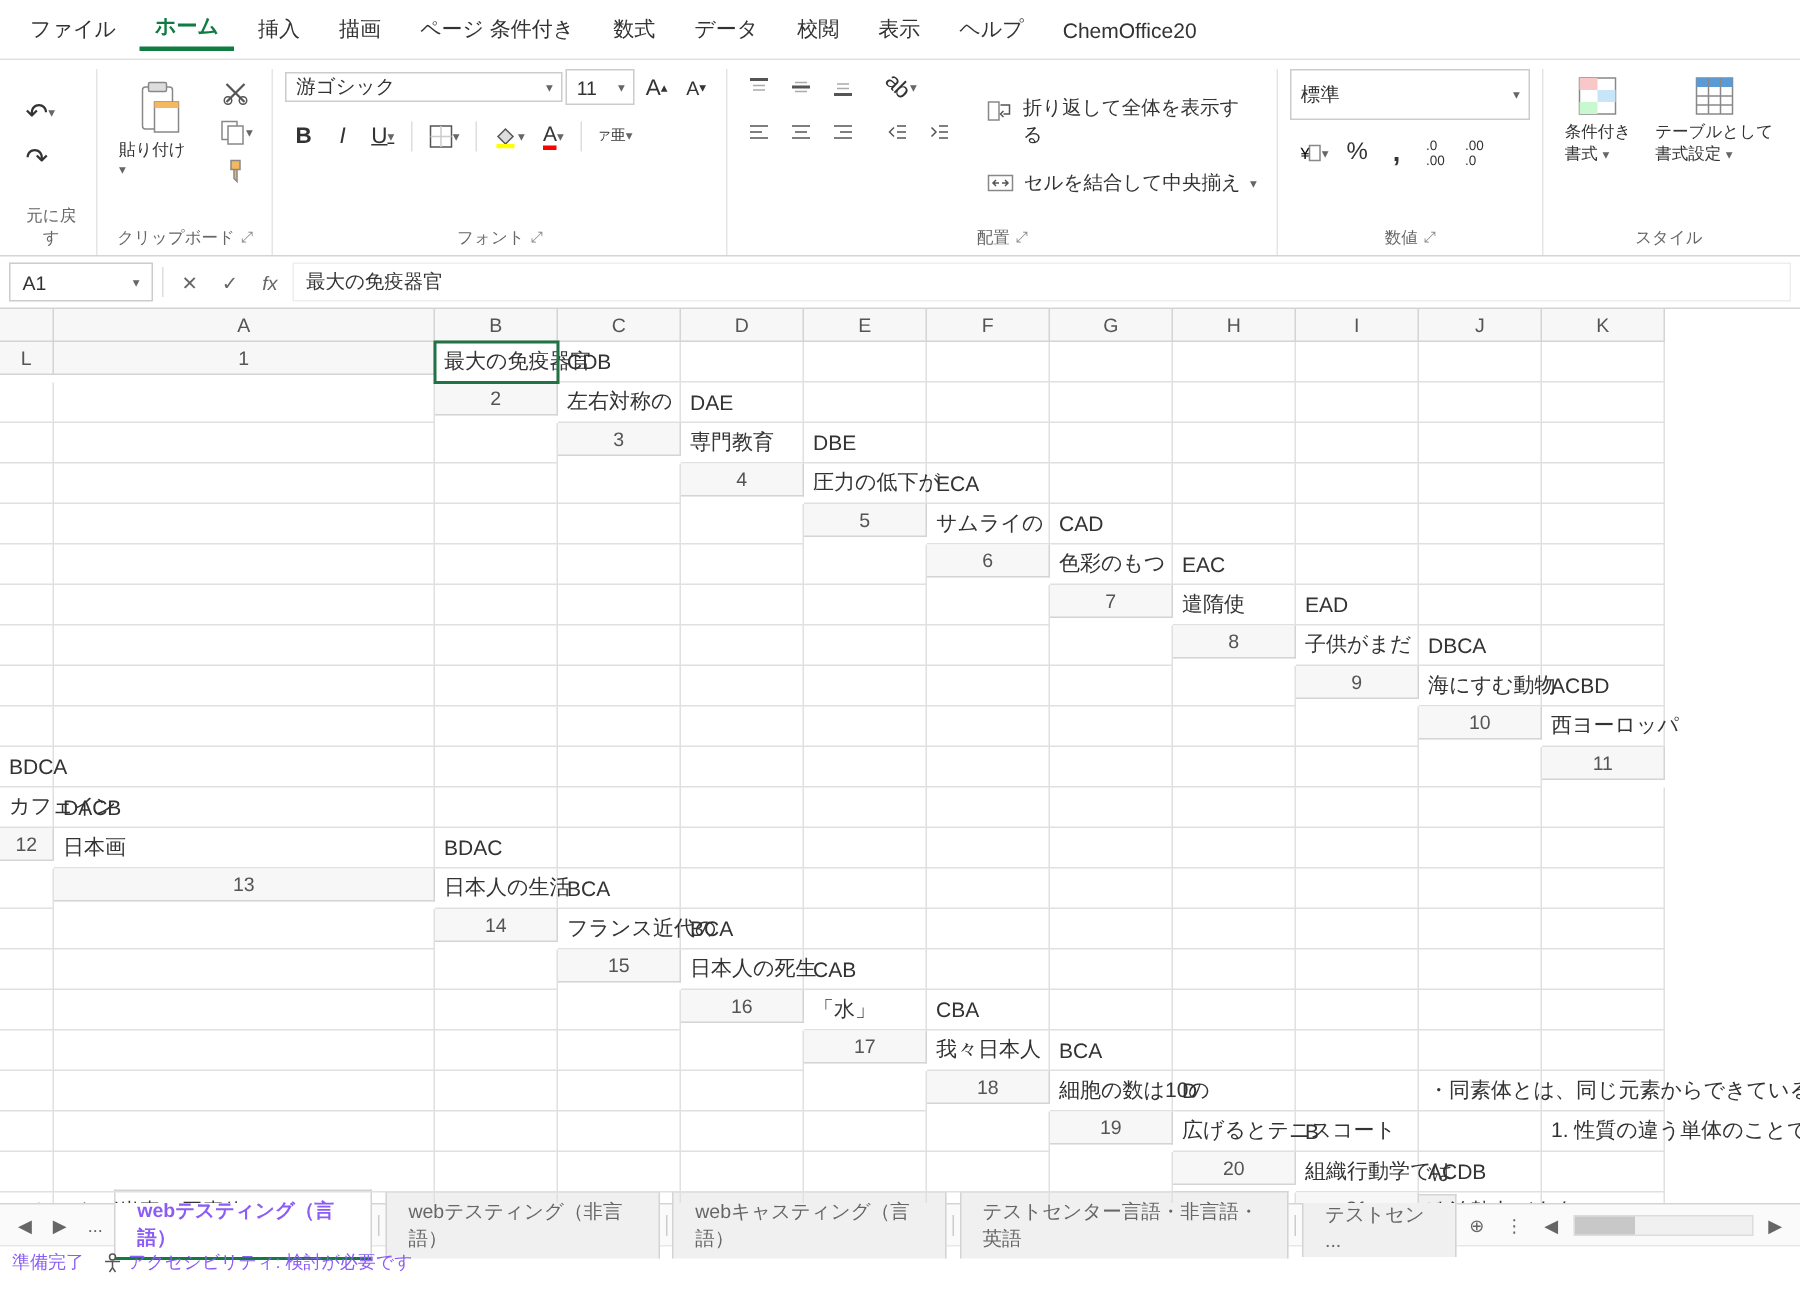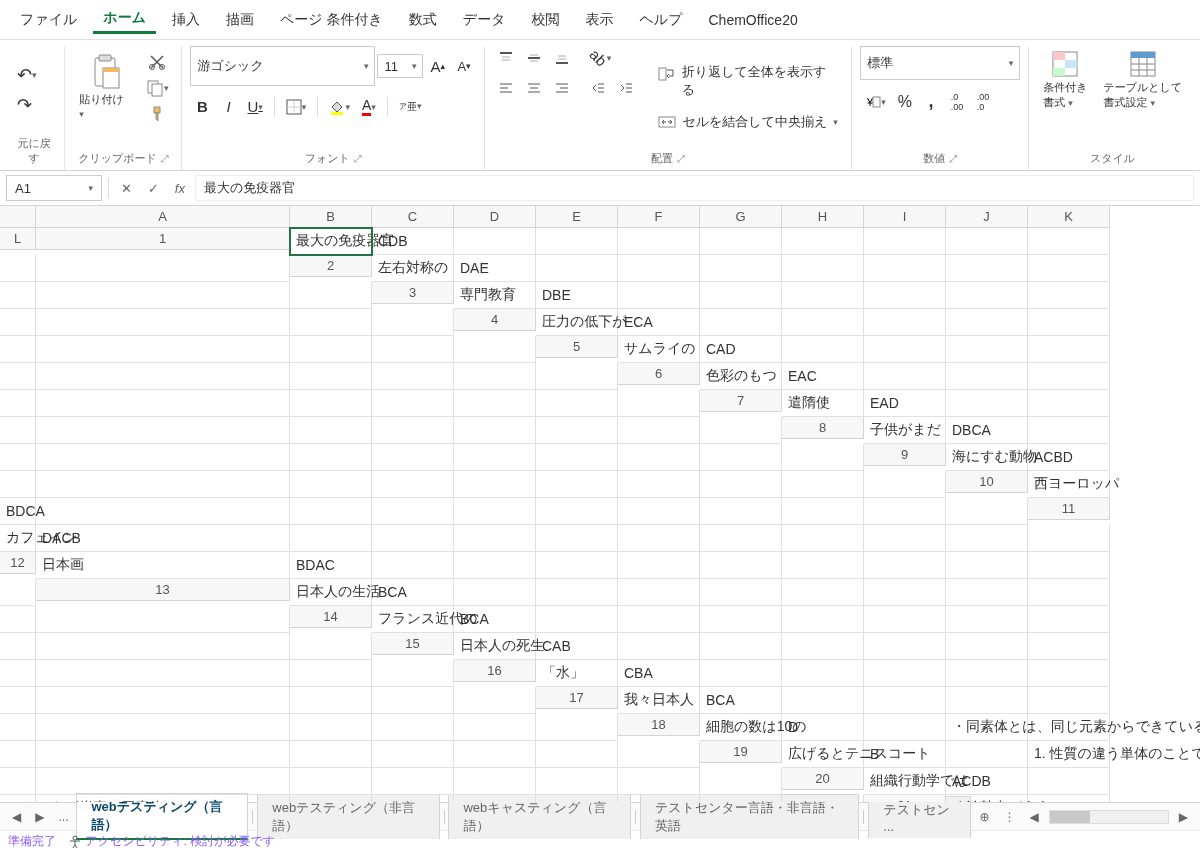--- a/index.html
+++ b/index.html
@@ -16,21 +16,21 @@
 .ribbon-group:last-child { border-right: none; }
 .ribbon-group-body { display: flex; align-items: flex-start; flex: 1; gap: 4px; min-height: 88px; }
 .ribbon-group-label { text-align: center; font-size: 11px; color: #666; margin-top: 2px; display: flex; justify-content: center; align-items: center; gap: 4px; }
 .ribbon-group-label .launcher { font-size: 10px; color: #888; }
 .rbtn { display: flex; flex-direction: column; align-items: center; justify-content: center; padding: 4px 6px; cursor: pointer; border-radius: 3px; }
 .rbtn .rlabel { font-size: 11px; margin-top: 2px; text-align: left; }
 .sm-btn { padding: 3px 5px; cursor: pointer; border-radius: 3px; font-size: 15px; display: inline-flex; align-items: center; justify-content: center; min-width: 24px; min-height: 22px; }
 .col { display: flex; flex-direction: column; gap: 2px; }
 .row { display: flex; gap: 2px; align-items: center; }
 
-.font-name { width: 185px; height: 40px; border: 1px solid #ccc; padding: 2px 6px; font-size: 13px; display: flex; align-items: center; justify-content: space-between; }
+.font-name { width: 185px; height: 20px; border: 1px solid #ccc; padding: 2px 6px; font-size: 13px; display: flex; align-items: center; justify-content: space-between; }
 .font-size { width: 46px; height: 24px; border: 1px solid #ccc; padding: 2px 6px; font-size: 13px; display: flex; align-items: center; justify-content: space-between; }
 .num-format { width: 160px; height: 24px; border: 1px solid #ccc; padding: 16px 6px; font-size: 13px; display: flex; align-items: center; justify-content: space-between; }
 .dd { font-size: 9px; color: #666; }
 
 
 .formulabar { display: flex; align-items: center; border-bottom: 1px solid #d4d4d4; padding: 4px 6px; gap: 4px; }
 .namebox { width: 96px; height: 26px; border: 1px solid #ccc; padding: 2px 8px; display: flex; align-items: center; justify-content: space-between; }
 .fx-btn { padding: 2px 6px; color: #666; cursor: pointer; }
 .fx-input { flex: 1; height: 26px; border: 1px solid #eee; padding: 2px 8px; display: flex; align-items: center; }
 
@@ -41,21 +41,21 @@
 .corner { background: #f7f7f7; border-right: 1px solid #d4d4d4; border-bottom: 1px solid #d4d4d4; height: 22px; }
 .cell { border-right: 1px solid #e0e0e0; border-bottom: 1px solid #e0e0e0; padding: 2px 6px; height: 27px; font-size: 14px; white-space: nowrap; overflow: visible; display: flex; align-items: center; }
 .cell.selected { outline: 2px solid #217346; outline-offset: -1px; z-index: 2; background: #fff; }
 .cell.overflow { position: relative; }
 .cell.overflow span { position: absolute; white-space: nowrap; left: 6px; }
 
 
 .sheettabs { display: flex; align-items: center; border-top: 1px solid #d4d4d4; height: 28px; padding: 0 6px; gap: 2px; background: #fafafa; }
 .navbtn { padding: 2px 6px; color: #666; cursor: pointer; font-size: 12px; }
 .stab { padding: 4px 14px; border: 1px solid #d4d4d4; border-bottom: none; background: #fff; font-size: 13px; cursor: pointer; border-radius: 0; }
-.stab.active { color: #0c4a6e; font-weight: bold; border-bottom: 2px solid #107c41; background: #fff; }
+.stab.active { color: #8b5cf6; font-weight: bold; border-bottom: 2px solid #107c41; background: #fff; }
 .stab.inactive { color: #666; background: #f0f0f0; }
 .stab-sep { width: 1px; height: 14px; background: #ccc; margin: 0 2px; }
 .scrollbar { display:flex; align-items:center; margin-left:auto; gap:4px; }
 .scroll-track { width: 120px; height: 14px; background:#f0f0f0; border:1px solid #ddd; position:relative; }
 .scroll-thumb { position:absolute; left:0; width:40px; height:12px; background:#c8c8c8; }
 
 
 .statusbar { display: flex; align-items: center; padding: 2px 8px; gap: 12px; font-size: 12px; color: #8b5cf6; border-top: 1px solid #e8e8e8; height: 22px; }
 
 

